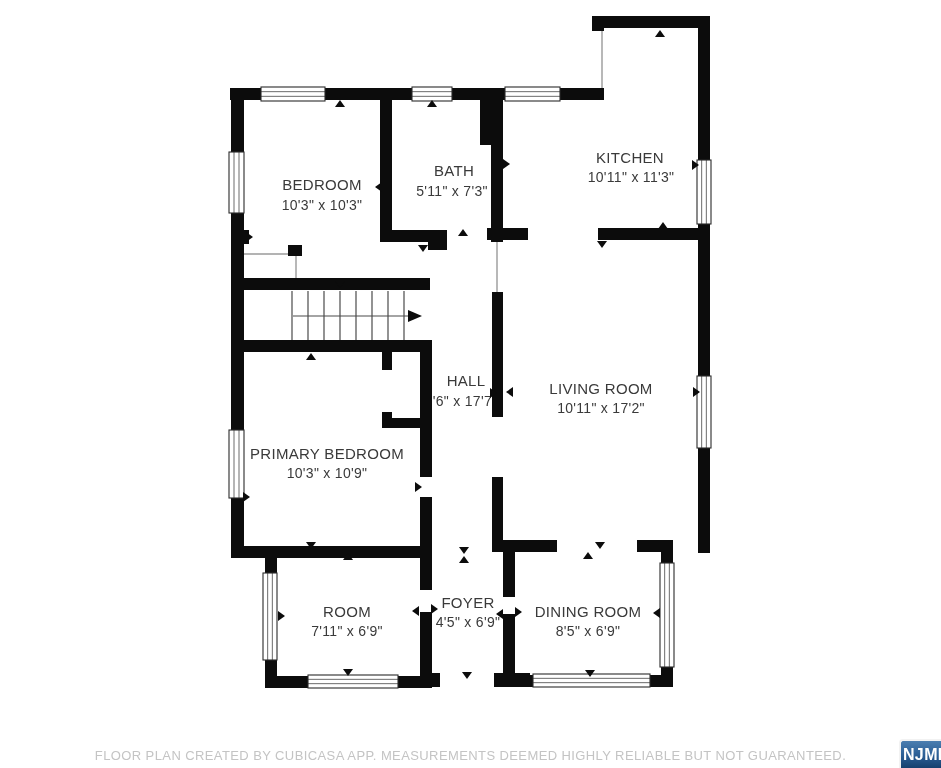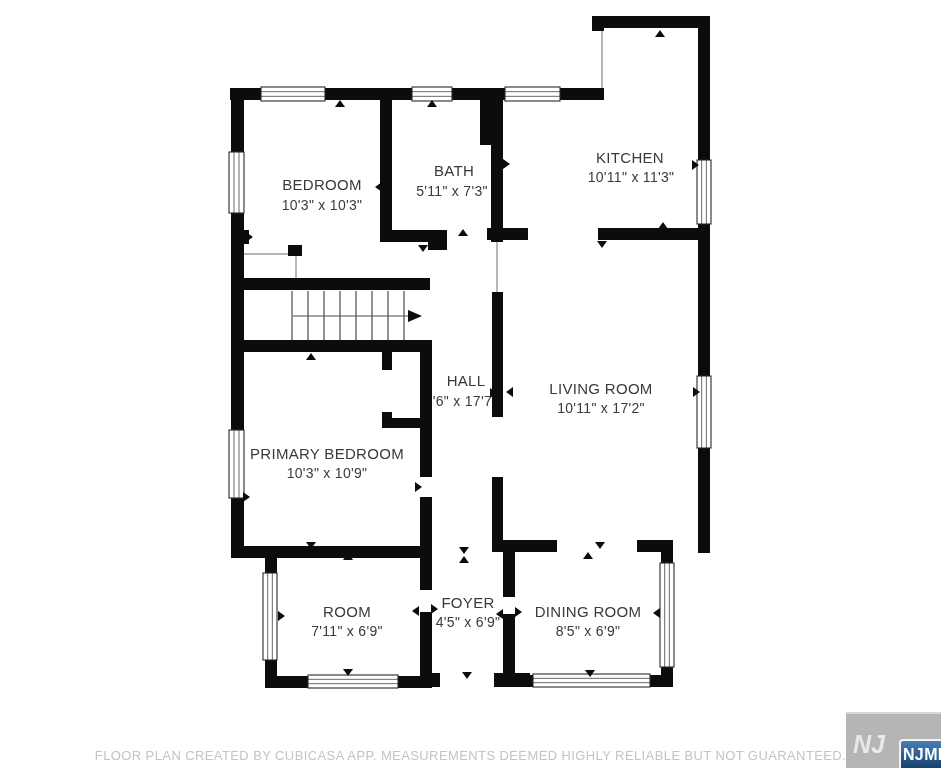--- a/index.html
+++ b/index.html
@@ -247,19 +247,16 @@
         <polygon points="660,608 660,618 653,613" class="tick"></polygon>
         <polygon points="343,669 353,669 348,676" class="tick"></polygon>
         <polygon points="585,670 595,670 590,677" class="tick"></polygon>
         <polygon points="462,672 472,672 467,679" class="tick"></polygon>
         <polygon points="243,492 243,502 250,497" class="tick"></polygon>
       </g>
   </svg>
 
   <div class="footer-note">FLOOR PLAN CREATED BY CUBICASA APP. MEASUREMENTS DEEMED HIGHLY RELIABLE BUT NOT GUARANTEED.</div>
 
-  <div class="logo-watermark">
-    <span>NJ</span>
-  </div>
   <div class="logo-njmls">
     <span>NJMLS</span>
   </div>
 </div>
 
 </body></html>

